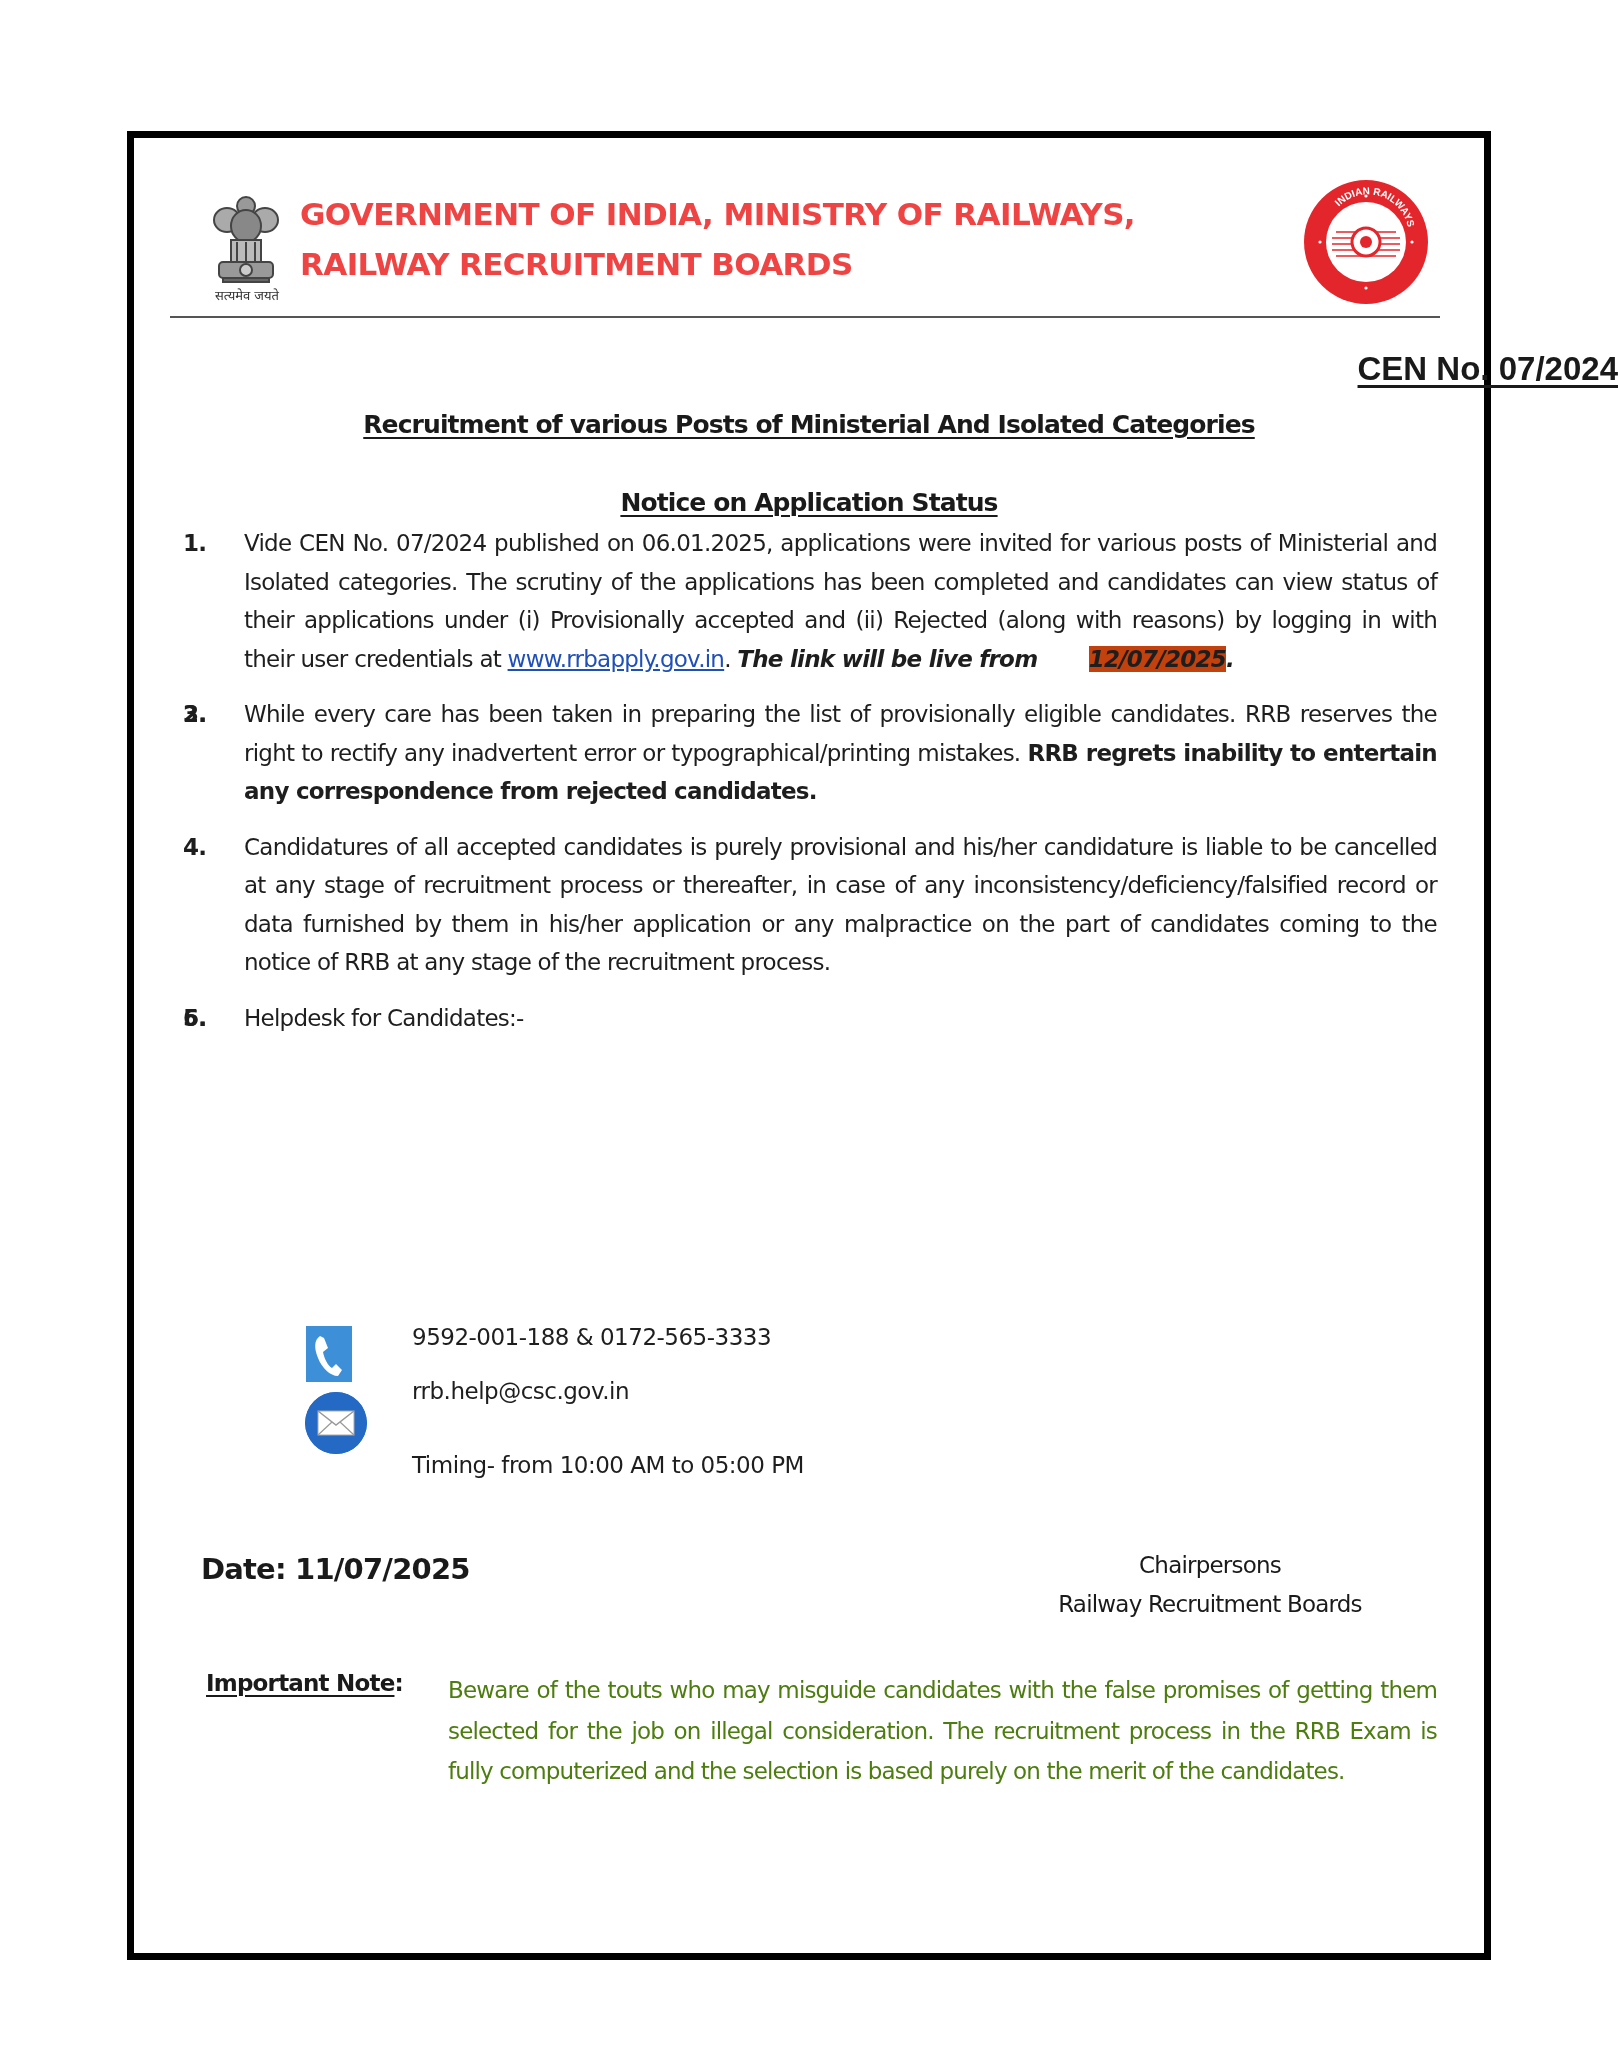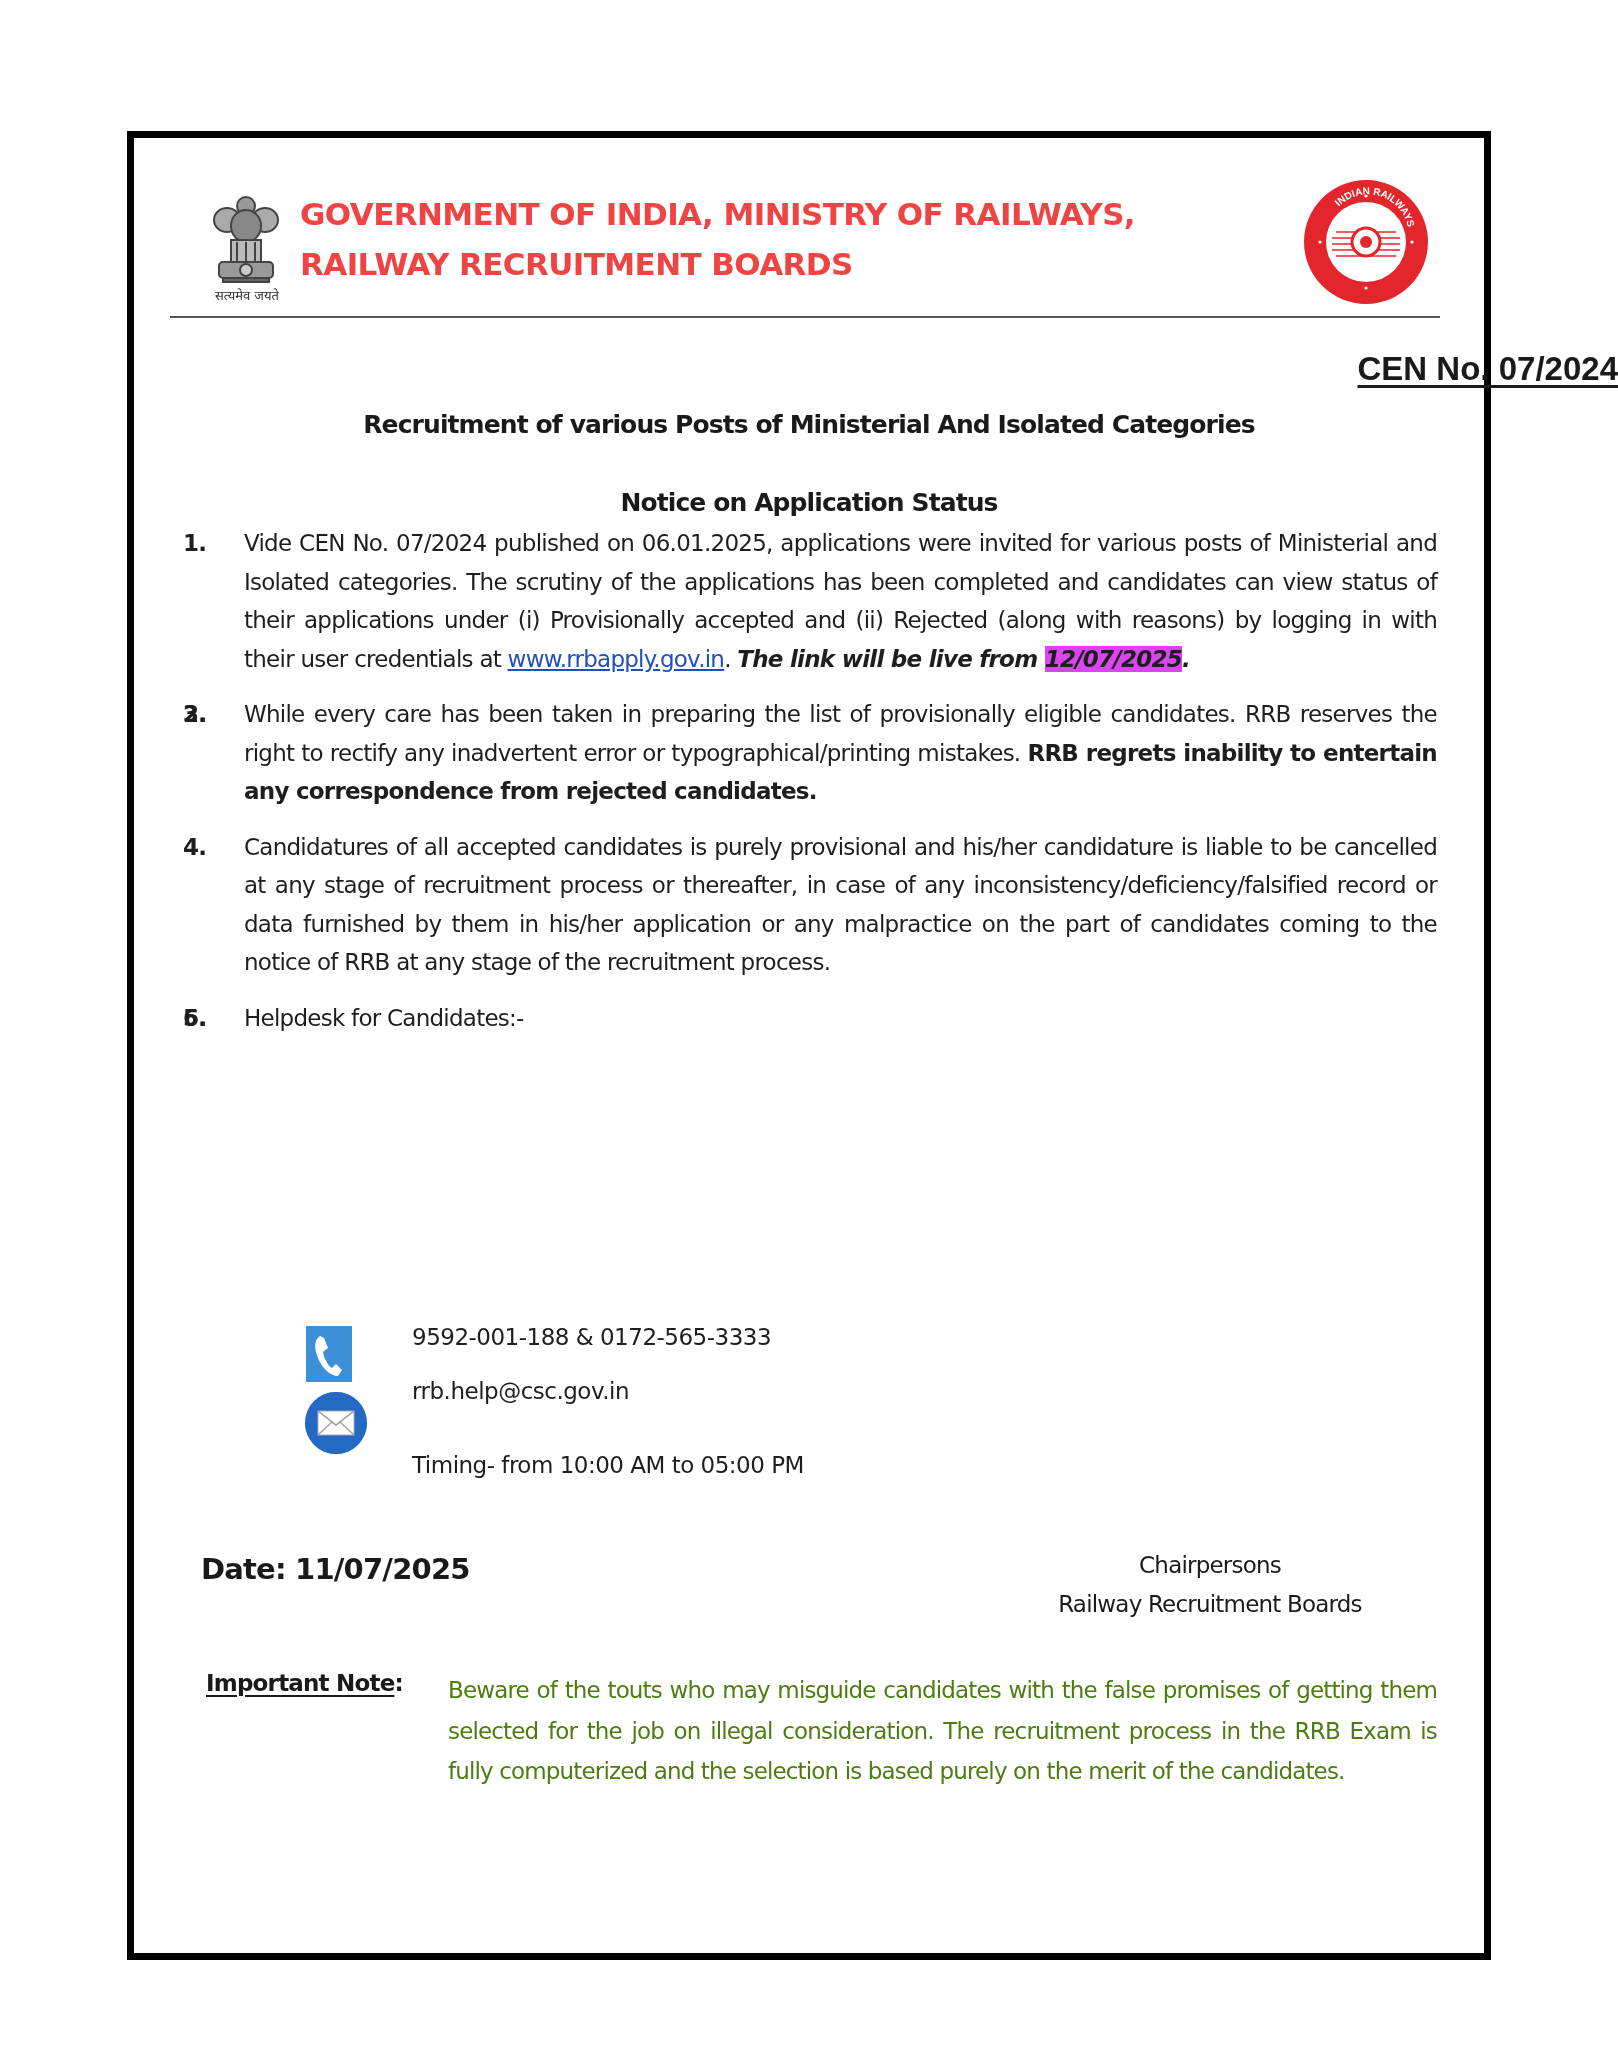--- a/index.html
+++ b/index.html
@@ -6,27 +6,27 @@
   body { width:1618px; height:2048px; position:relative; overflow:hidden; font-family:"Liberation Sans", sans-serif; color:#1a1a1a; }
   .frame { position:absolute; left:127px; top:131px; width:1350px; height:1815px; border:7px solid #000; box-sizing:content-box; }
   .emblem { position:absolute; left:205px; top:192px; width:82px; height:110px; }
   .emblem-motto { position:absolute; left:201px; top:286px; width:92px; font-family:"DejaVu Serif", serif; font-size:13px; text-align:center; color:#333; }
   .head-title { position:absolute; left:300px; width:1020px; text-align:left; font-family:"DejaVu Sans", sans-serif; font-weight:bold; font-size:31px; letter-spacing:-0.6px; color:#ef4444; }
   .rr-logo { position:absolute; left:1302px; top:178px; width:128px; height:128px; }
   .rule { position:absolute; left:170px; top:316px; width:1270px; height:2px; background:#555; }
   .cen { position:absolute; left:0; width:1618px; top:350px; text-align:right; font-family:"Liberation Sans", sans-serif; font-weight:bold; font-size:33px; }
   .cen span { text-decoration:underline; text-decoration-thickness:3px; text-underline-offset:5px; }
   .sub { position:absolute; left:0; width:1618px; text-align:center; font-family:"DejaVu Sans", sans-serif; font-weight:bold; font-size:25px; letter-spacing:-0.9px; }
-  .sub span { text-decoration-thickness:2px; text-underline-offset:4px; }
+  .sub span { text-decoration:underline; text-decoration-thickness:2px; text-underline-offset:4px; }
   .list { position:absolute; left:183px; top:524px; width:1254px; font-family:"DejaVu Sans", sans-serif; font-size:23px; line-height:38.5px; letter-spacing:-0.75px; color:#1e1e1e; }
   .item { position:relative; padding-left:61px; margin-bottom:17px; text-align:justify; }
   .item .num { position:absolute; left:0; top:0; font-weight:bold; }
   .link { color:#1f4fb8; text-decoration:underline; }
   .live { font-weight:bold; font-style:italic; }
-  .hl { background:#d946ef; }
+  .hl { background:#c2410c;margin-left:44px; }
   .bold { font-weight:bold; }
   .helpdesk { position:absolute; left:305px; top:1318px; width:600px; font-family:"DejaVu Sans", sans-serif; font-size:23px; letter-spacing:-0.5px; color:#1e1e1e; }
   .phone-icon { position:absolute; left:1px; top:8px; width:46px; height:56px; background:#3d8fd8; }
   .mail-icon { position:absolute; left:0; top:74px; width:62px; height:62px; border-radius:50%; background:#2469c4; }
   .help-line { position:absolute; left:107px; white-space:nowrap; }
   .date { position:absolute; left:201px; top:1552px; font-family:"DejaVu Sans", sans-serif; font-weight:bold; font-size:29px; letter-spacing:-0.8px; }
   .sign { position:absolute; left:980px; width:460px; text-align:center; font-family:"DejaVu Sans", sans-serif; font-weight:normal; font-size:23px; letter-spacing:-0.8px; }
   .note-label { position:absolute; left:206px; top:1670px; font-family:"DejaVu Sans", sans-serif; font-weight:bold; font-size:23px; letter-spacing:-0.8px; }
   .note-label span.u { text-decoration:underline; text-decoration-thickness:2px; text-underline-offset:4px; }
   .note-text { position:absolute; left:448px; top:1670px; width:989px; font-family:"DejaVu Sans", sans-serif; font-size:23px; line-height:40.5px; letter-spacing:-0.85px; text-align:justify; color:#4d7c0f; }

